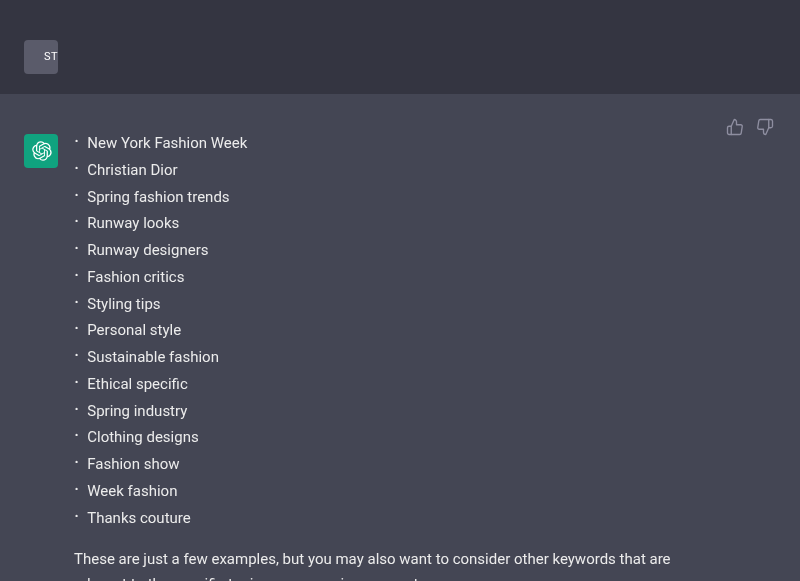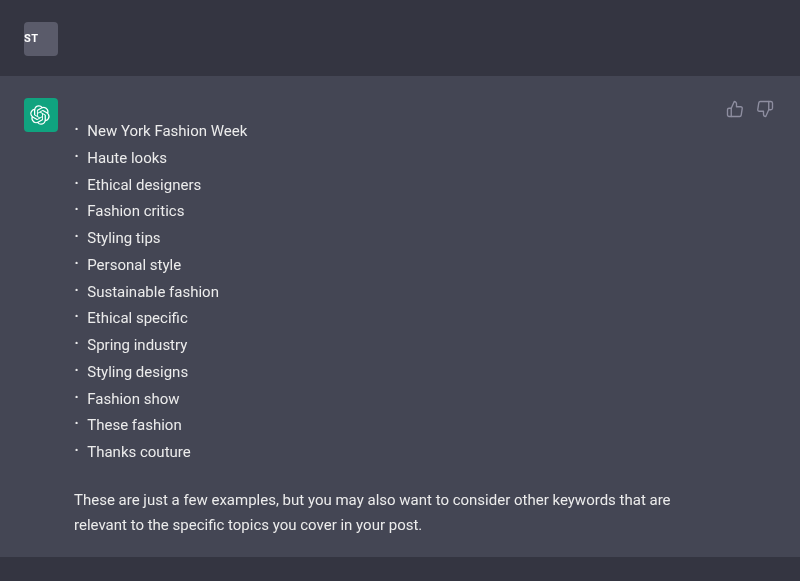--- a/index.html
+++ b/index.html
@@ -38,25 +38,25 @@
     .message.assistant {
       background-color: #444654;
     }
 
     .avatar {
       width: 34px;
       height: 34px;
       border-radius: 4px;
       display: flex;
       align-items: center;
-      justify-content: flex-start;
+      justify-content: flex-end;
       flex-shrink: 0;
       font-size: 12px;
-      font-weight: 700;
-      margin-top: 2px;
+      font-weight: 400;
+      margin-top: 20px;
     }
 
     .avatar.user-avatar {
       background-color: #5a5b6a;
       color: #fff;
       font-size: 11px;
       letter-spacing: 0.5px;
     }
 
     .avatar.ai-avatar {
@@ -99,21 +99,21 @@
     .feedback-icon {
       cursor: pointer;
       color: #8e8ea0;
       font-size: 16px;
       line-height: 1;
       padding: 2px;
     }
 
     .keyword-list {
       list-style: none;
-      margin: 22px 0;
+      margin: 16px 0;
     }
 
     .keyword-list li {
       display: flex;
       align-items: baseline;
       gap: 8px;
       padding: 1px 0;
     }
 
     .keyword-list li::before {
@@ -150,51 +150,57 @@
     </div>
     <div class="message-content">
       <div class="message-header">
         <div class="message-text">
 
           <ul class="keyword-list" id="keyword-list-el">
           <li>
                 <span>New York Fashion Week</span>
               </li>
               <li>
-                <span>Haute looks</span>
-              </li>
-              <li>
-                <span>Ethical designers</span>
+                <span>Christian Dior</span>
+              </li>
+              <li>
+                <span>Spring fashion trends</span>
+              </li>
+              <li>
+                <span>Runway looks</span>
+              </li>
+              <li>
+                <span>Runway designers</span>
               </li>
               <li>
                 <span>Fashion critics</span>
               </li>
               <li>
                 <span>Styling tips</span>
               </li>
               <li>
                 <span>Personal style</span>
               </li>
               <li>
                 <span>Sustainable fashion</span>
               </li>
               <li>
                 <span>Ethical specific</span>
               </li>
               <li>
                 <span>Spring industry</span>
               </li>
               <li>
-                <span>Styling designs</span>
+                <span>Clothing designs</span>
               </li>
               <li>
                 <span>Fashion show</span>
               </li>
               <li>
-                <span>These fashion</span>
+                <span>Week fashion</span>
               </li>
               <li>
                 <span>Thanks couture</span>
               </li>
             </ul>
 
           <div class="footer-text">These are just a few examples, but you may also want to consider other keywords that are relevant to the specific topics you cover in your post.</div>
         </div>
         <div class="feedback-icons">
           <span class="feedback-icon" title="Good response">

